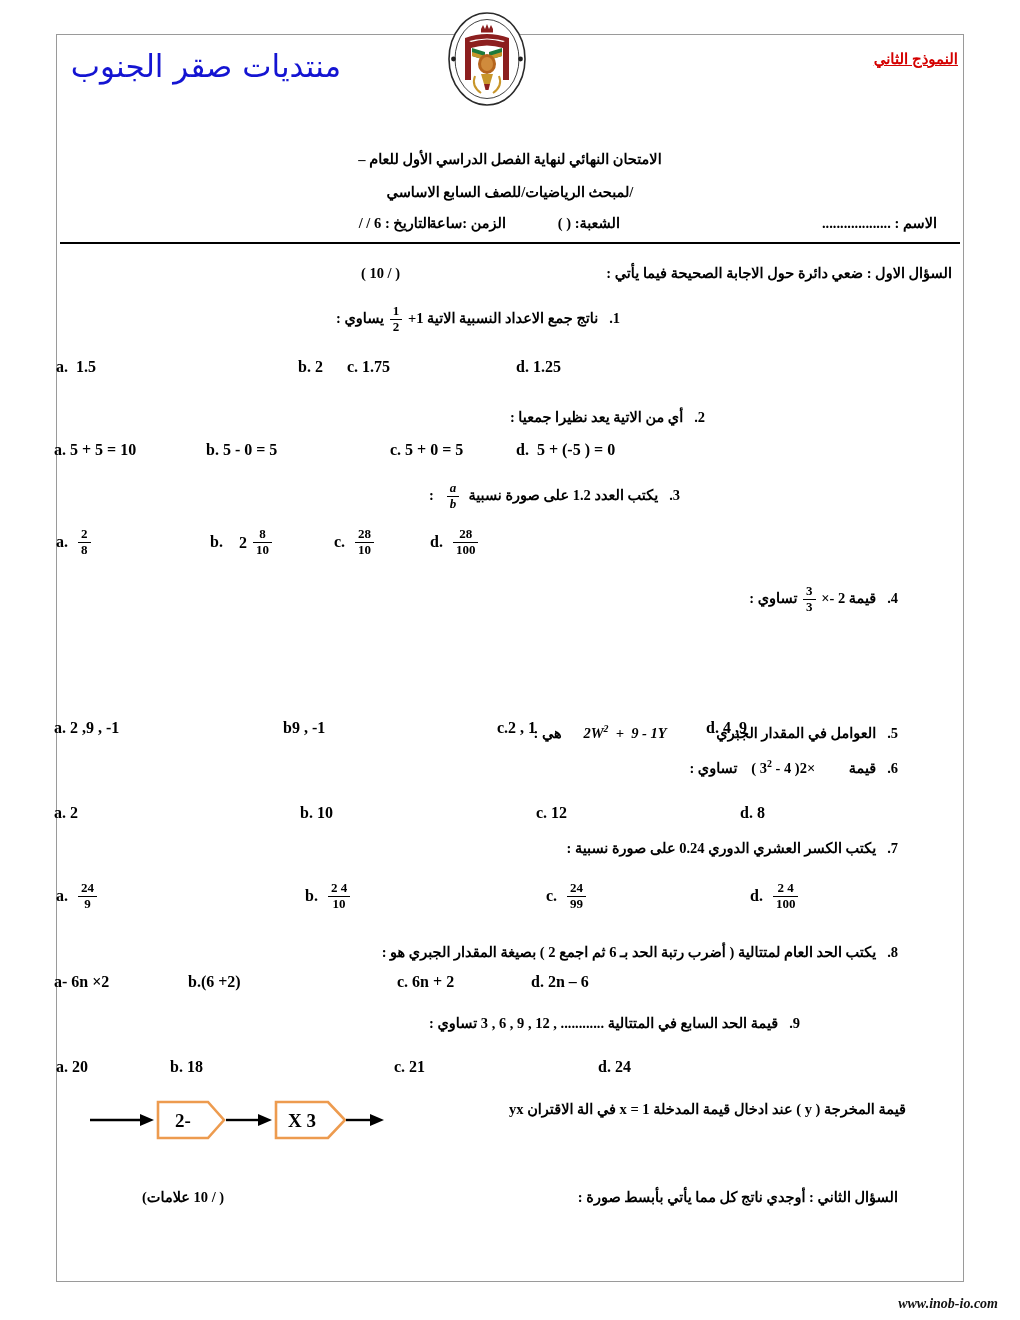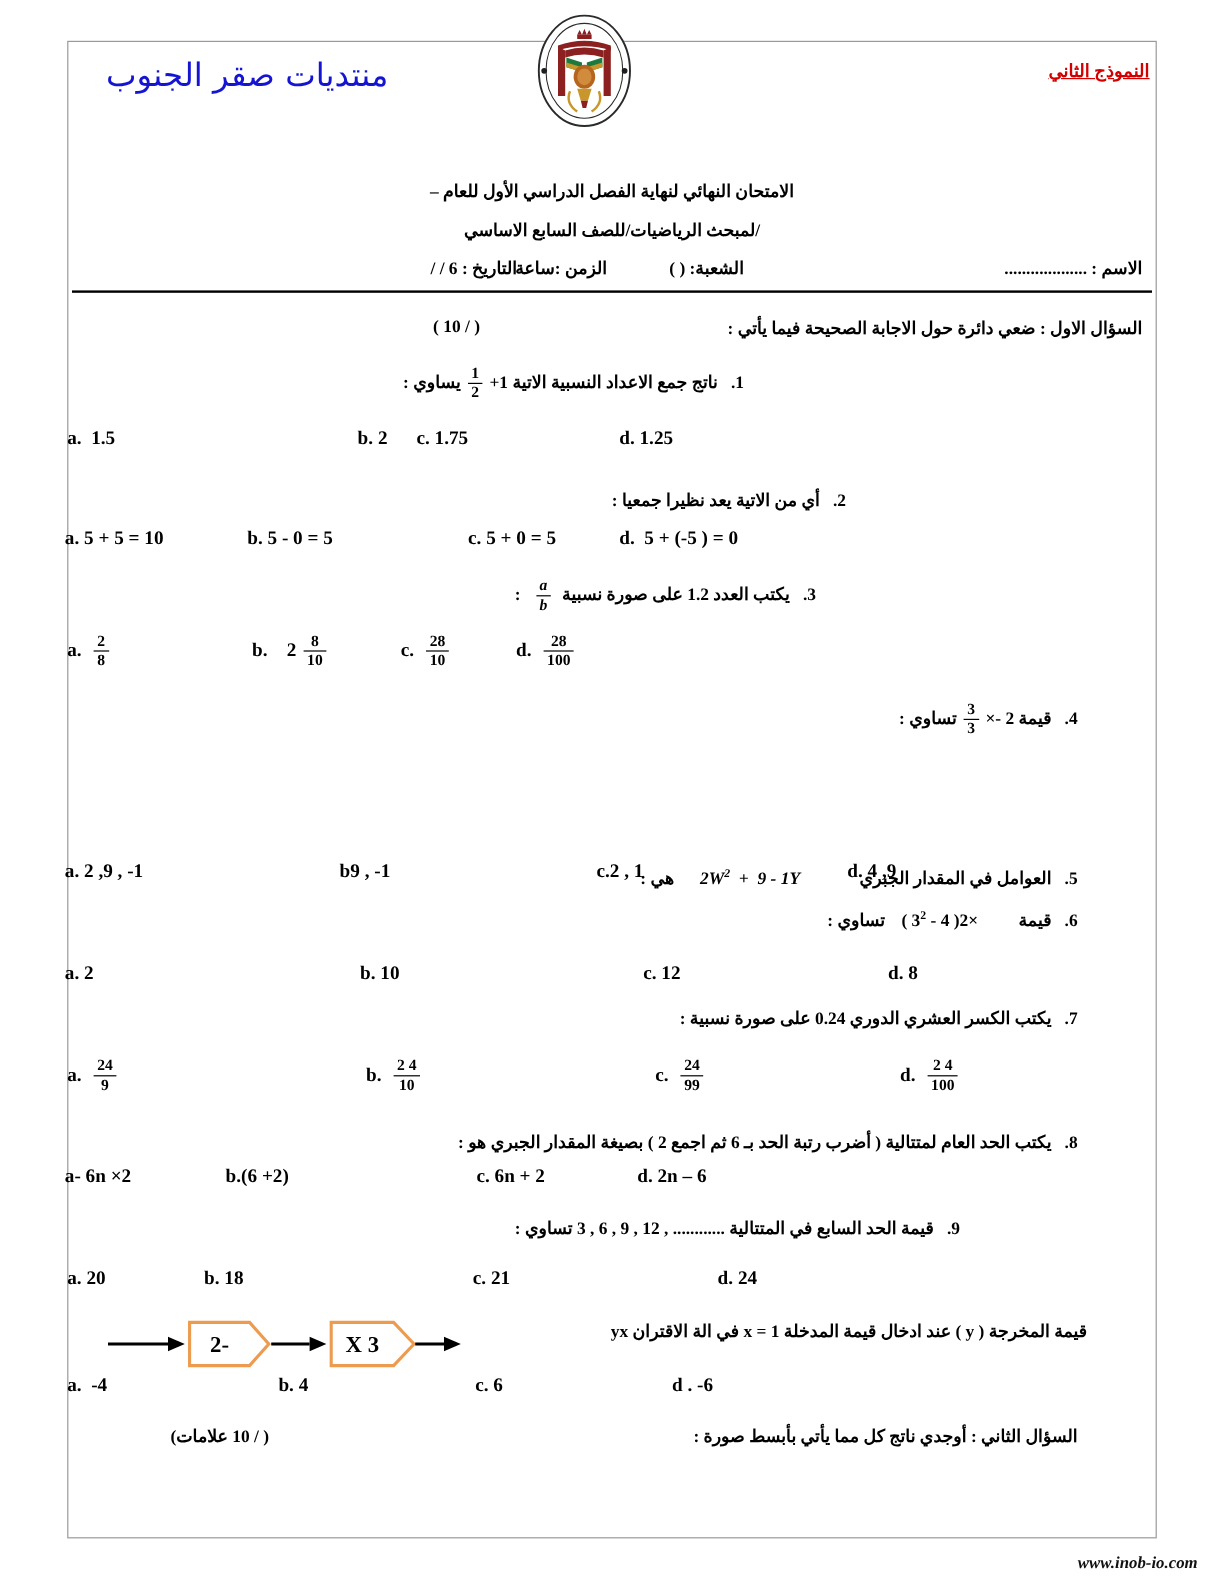--- a/index.html
+++ b/index.html
@@ -40,21 +40,21 @@
     position: absolute;
     left: 56px; top: 34px;
     width: 908px; height: 110px;
   }
   .watermark {
     position: absolute;
     left: 0px; top: 14px;
     width: 300px;
     text-align: center;
     color: #1414d2;
-    font-size: 27px;
+    font-size: 31px;
     font-weight: 400;
     font-family: "DejaVu Sans", "Liberation Sans", sans-serif;
     direction: rtl;
     letter-spacing: 0.5px;
   }
   .model-label {
     position: absolute;
     right: 6px; top: 16px;
     color: #d40000;
     font-size: 15px;
@@ -90,21 +90,21 @@
   .info-row {
     position: absolute;
     left: 64px;
     top: 215px;
     width: 892px;
     height: 24px;
     direction: rtl;
     font-size: 14.5px;
     font-weight: 700;
   }
-  .info-name   { position: absolute; right: 4px;  top: 0; }
+  .info-name   { position: absolute; right: 19px;  top: 0; }
   .info-sect   { position: absolute; right: 336px; top: 0; }
   .info-time   { position: absolute; right: 450px; top: 0; }
   .info-date   { position: absolute; right: 525px; top: 0; }
 
   .rule {
     position: absolute;
     left: 60px;
     top: 242px;
     width: 900px;
     height: 0;
@@ -488,34 +488,20 @@
       <polygon points="170,18 184,24 170,30" fill="#000"></polygon>
 
       <polygon points="188,6 240,6 257,24 240,42 188,42" fill="#ffffff" stroke="#ed9b4f" stroke-width="2.6"></polygon>
       <text x="214" y="31" text-anchor="middle" font-family="Liberation Serif, serif" font-size="19" font-weight="bold" fill="#000">X 3</text>
 
       <line x1="258" y1="24" x2="282" y2="24" stroke="#000" stroke-width="2.4"></line>
       <polygon points="282,18 296,24 282,30" fill="#000"></polygon>
     </svg>
   </div>
 
-  <div class="q-opts" style="left:56px; top:1146px;">
-    <span class="opt" style="width:172px;">
-      <span>a.</span>&nbsp;&nbsp;<span>-4</span>
-    </span>
-    <span class="opt" style="width:160px;">
-      <span>b.</span>&nbsp;<span>4</span>
-    </span>
-    <span class="opt" style="width:160px;">
-      <span>c.</span>&nbsp;<span>6</span>
-    </span>
-    <span class="opt">
-      <span>d .</span>&nbsp;<span>-6</span>
-    </span>
-  </div>
 
   <div class="q-stem" style="top:1189px; left:0; width:960px; text-align:right;">
     <span style="position:absolute; right:62px;">السؤال الثاني : أوجدي ناتج كل مما يأتي بأبسط صورة :</span>
   </div>
   <div class="s2-left" style="left:142px; top:1189px;">(        / 10 علامات)</div>
 
   <div class="footer-url">www.inob-io.com</div>
 
 </div>
 

